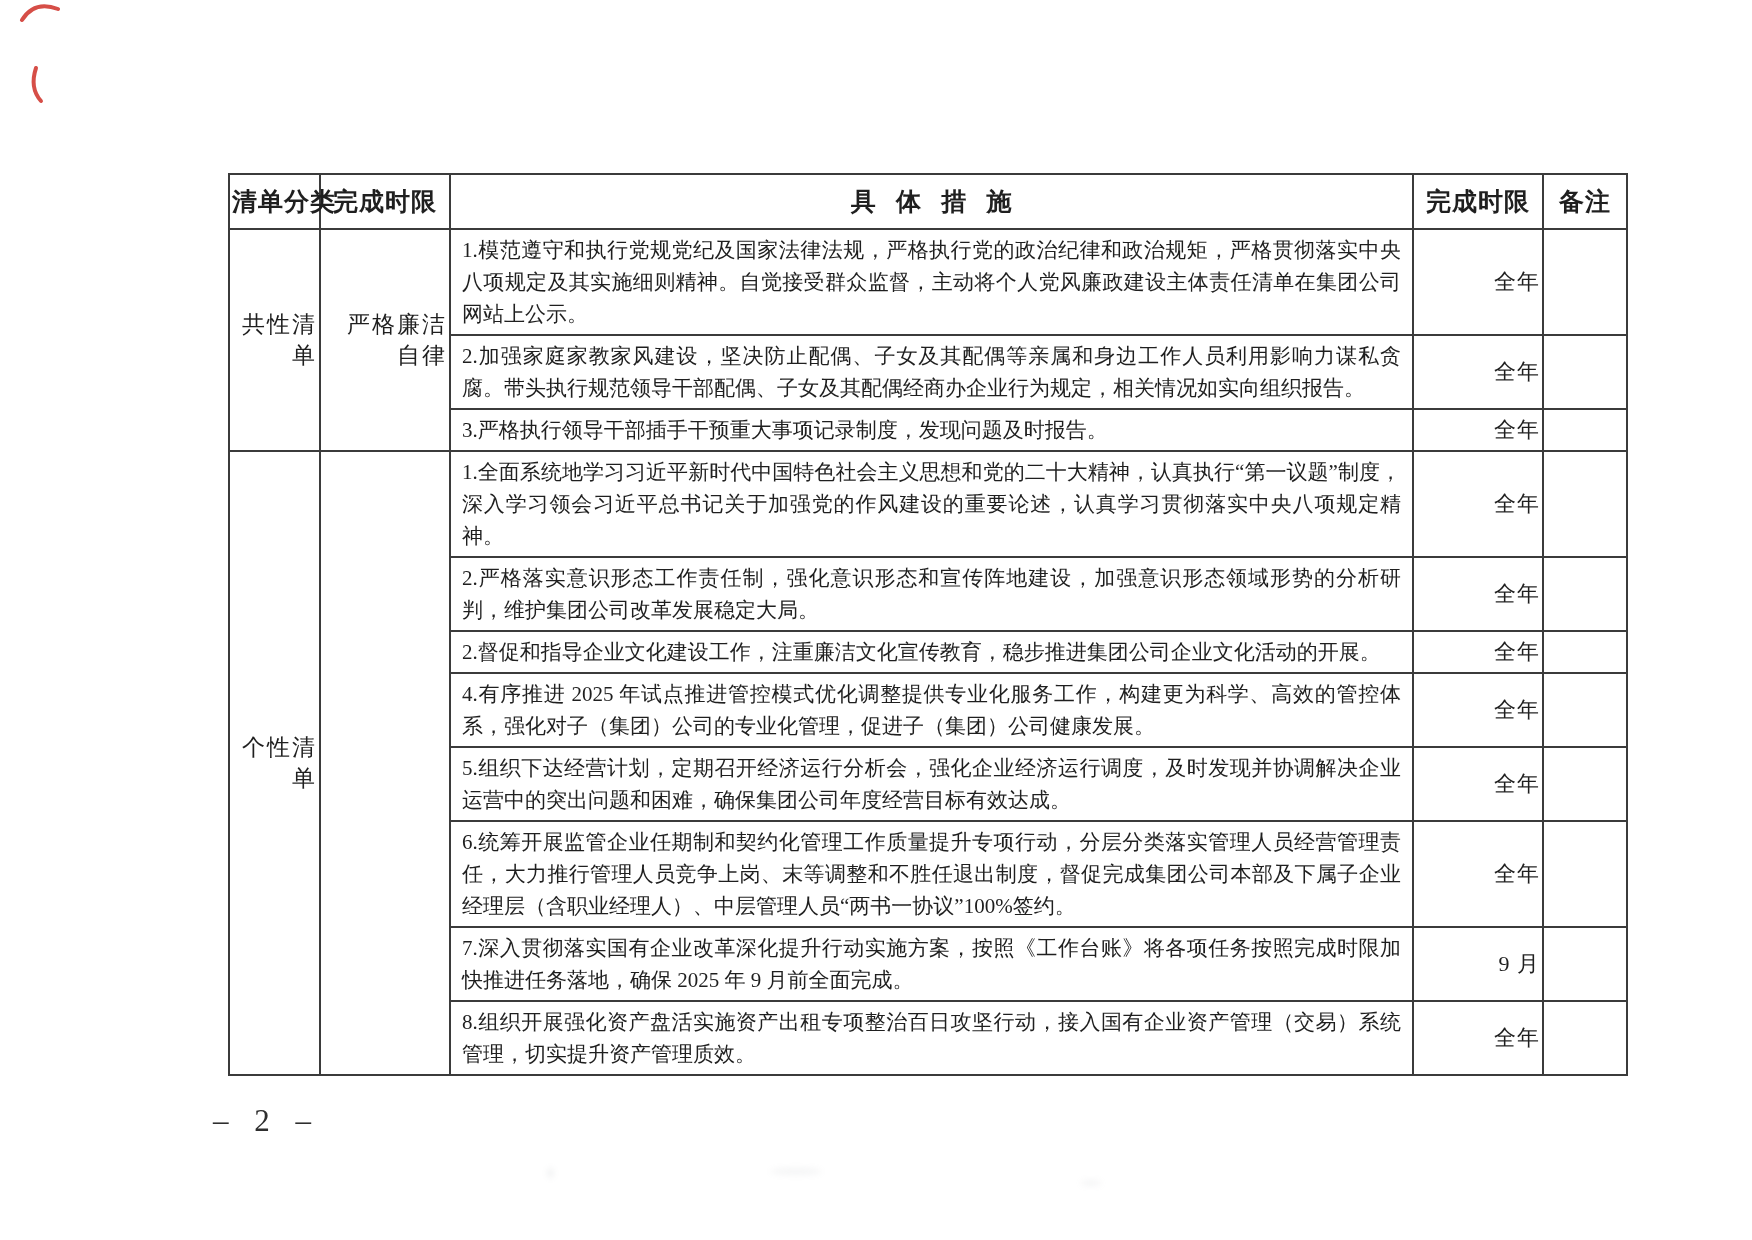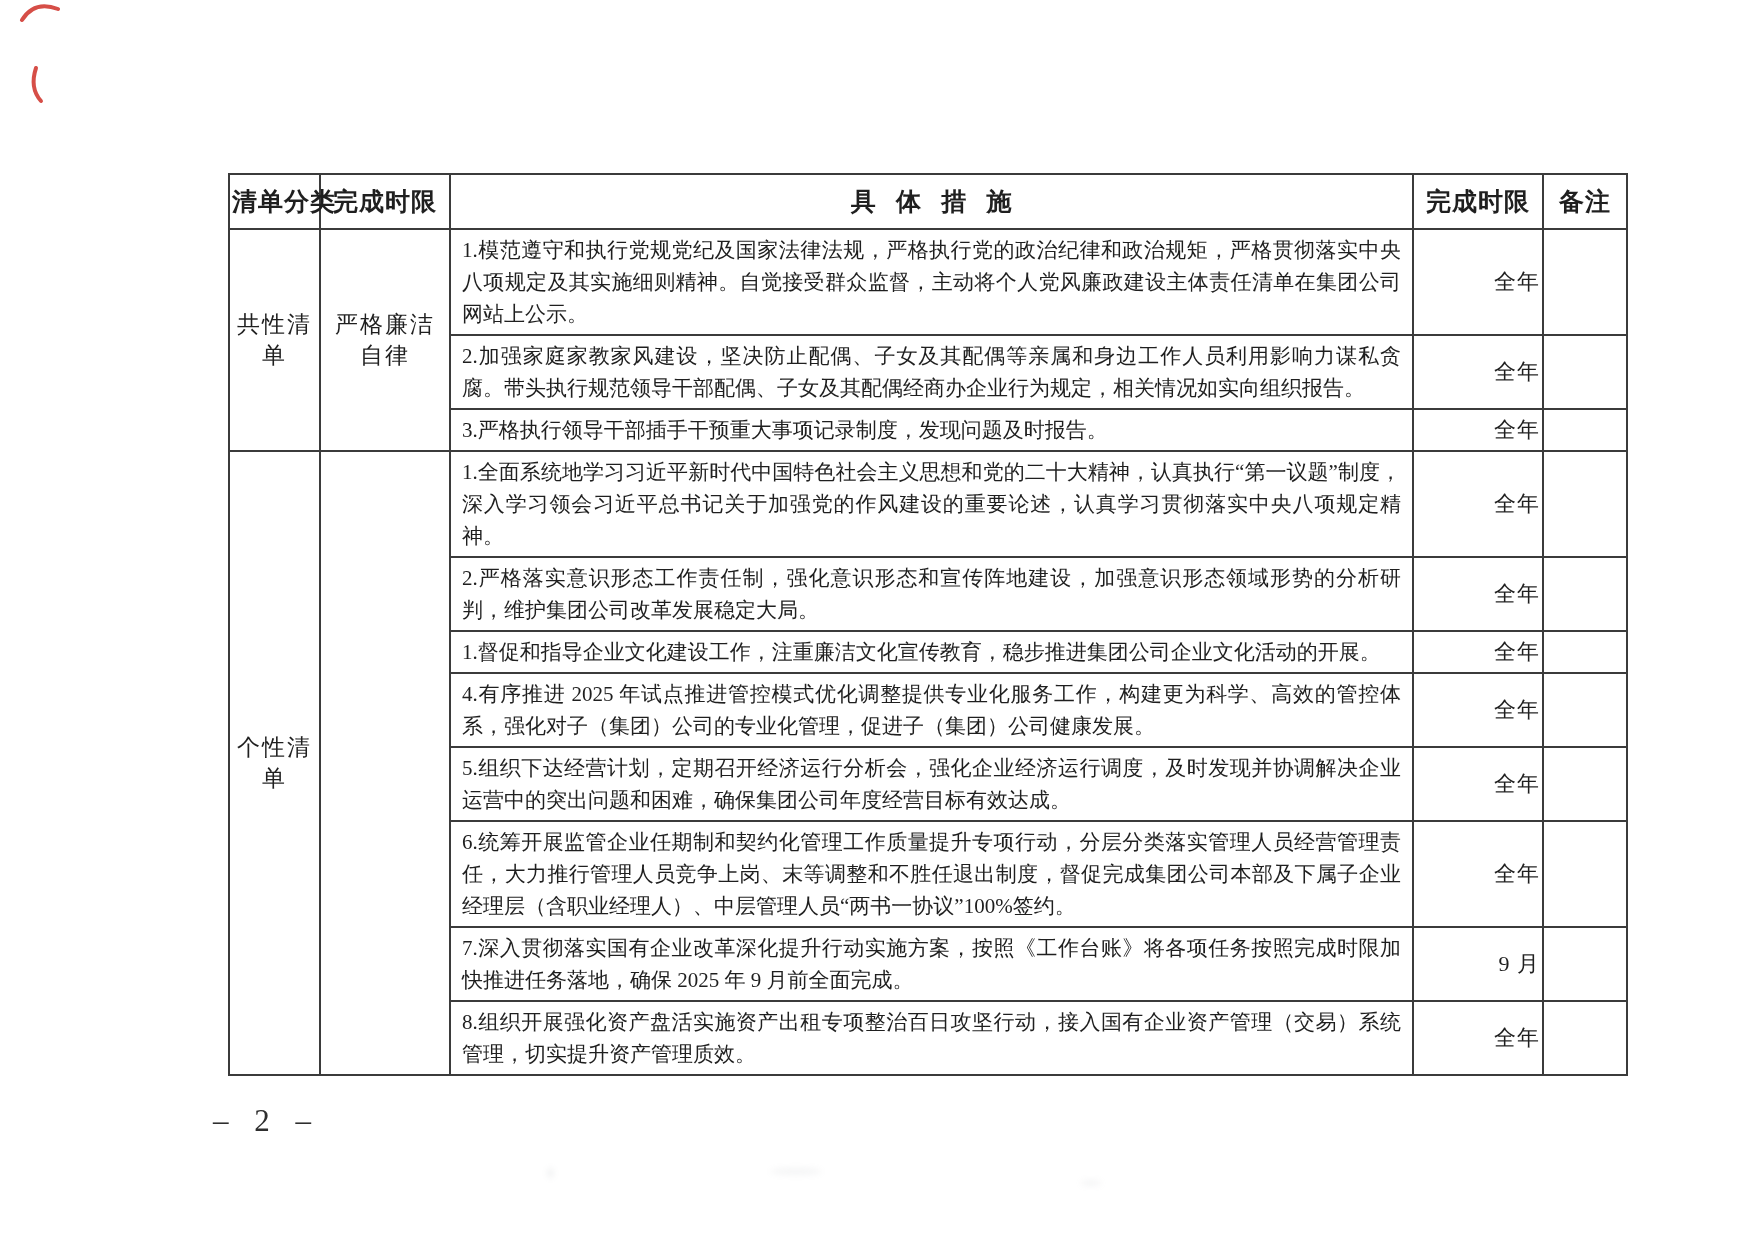--- a/index.html
+++ b/index.html
@@ -30,21 +30,21 @@
     font-size:25px;
     font-weight:bold;
     padding:10px 2px;
     text-align:center;
     white-space:nowrap;
     letter-spacing:1px;
   }
   th.th-measures { word-spacing:12px;margin-top:11px; }
 
   td.category-cell, td.duty-cell {
-    text-align:center;
+    text-align:right;
     font-size:23px;
     letter-spacing:2px;
     padding:19px 2px;
   }
   td.measure-cell {
     font-size:21px;
     line-height:32px;
     padding:4px 11px;
     text-align:justify;
     text-justify:inter-character;
@@ -134,21 +134,21 @@
         <td class="measure-cell">1.全面系统地学习习近平新时代中国特色社会主义思想和党的二十大精神，认真执行“第一议题”制度，深入学习领会习近平总书记关于加强党的作风建设的重要论述，认真学习贯彻落实中央八项规定精神。</td>
         <td class="deadline-cell">全年</td>
         <td class="remark-cell"></td>
       </tr>
       <tr>
         <td class="measure-cell">2.严格落实意识形态工作责任制，强化意识形态和宣传阵地建设，加强意识形态领域形势的分析研判，维护集团公司改革发展稳定大局。</td>
         <td class="deadline-cell">全年</td>
         <td class="remark-cell"></td>
       </tr>
       <tr>
-        <td class="measure-cell">1.督促和指导企业文化建设工作，注重廉洁文化宣传教育，稳步推进集团公司企业文化活动的开展。</td>
+        <td class="measure-cell">2.督促和指导企业文化建设工作，注重廉洁文化宣传教育，稳步推进集团公司企业文化活动的开展。</td>
         <td class="deadline-cell">全年</td>
         <td class="remark-cell"></td>
       </tr>
       <tr>
         <td class="measure-cell">4.有序推进 2025 年试点推进管控模式优化调整提供专业化服务工作，构建更为科学、高效的管控体系，强化对子（集团）公司的专业化管理，促进子（集团）公司健康发展。</td>
         <td class="deadline-cell">全年</td>
         <td class="remark-cell"></td>
       </tr>
       <tr>
         <td class="measure-cell">5.组织下达经营计划，定期召开经济运行分析会，强化企业经济运行调度，及时发现并协调解决企业运营中的突出问题和困难，确保集团公司年度经营目标有效达成。</td>

